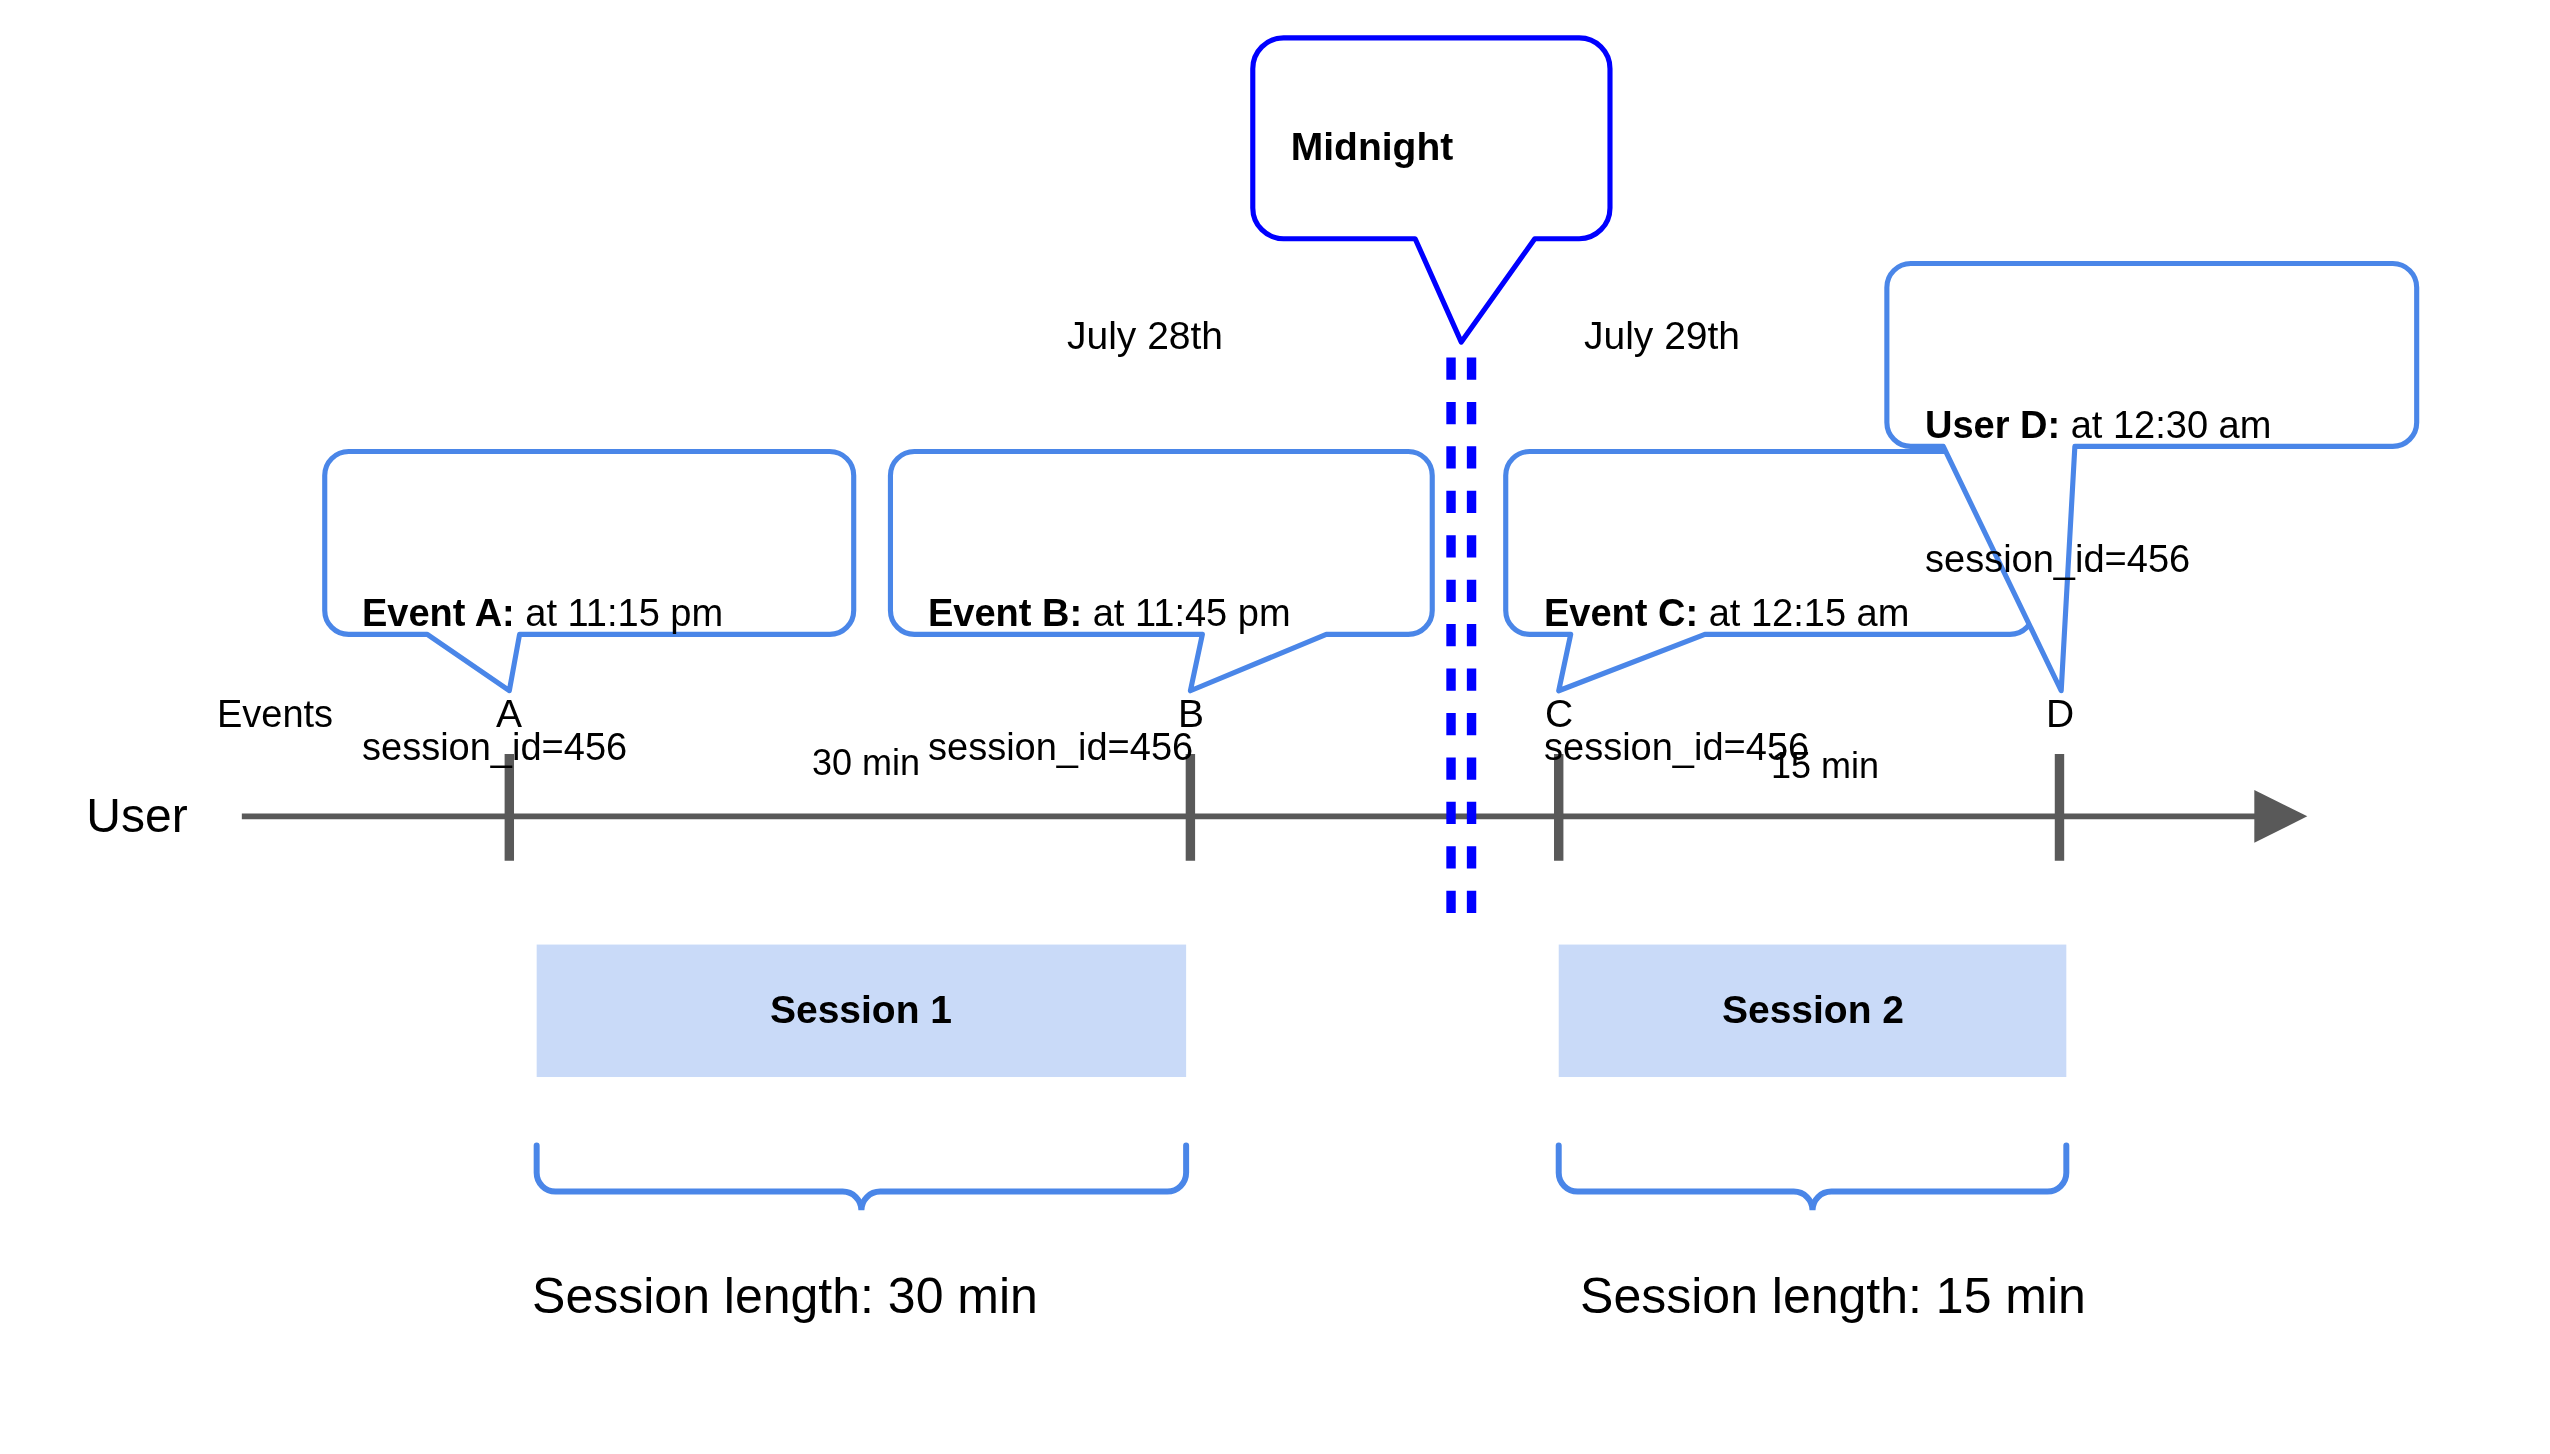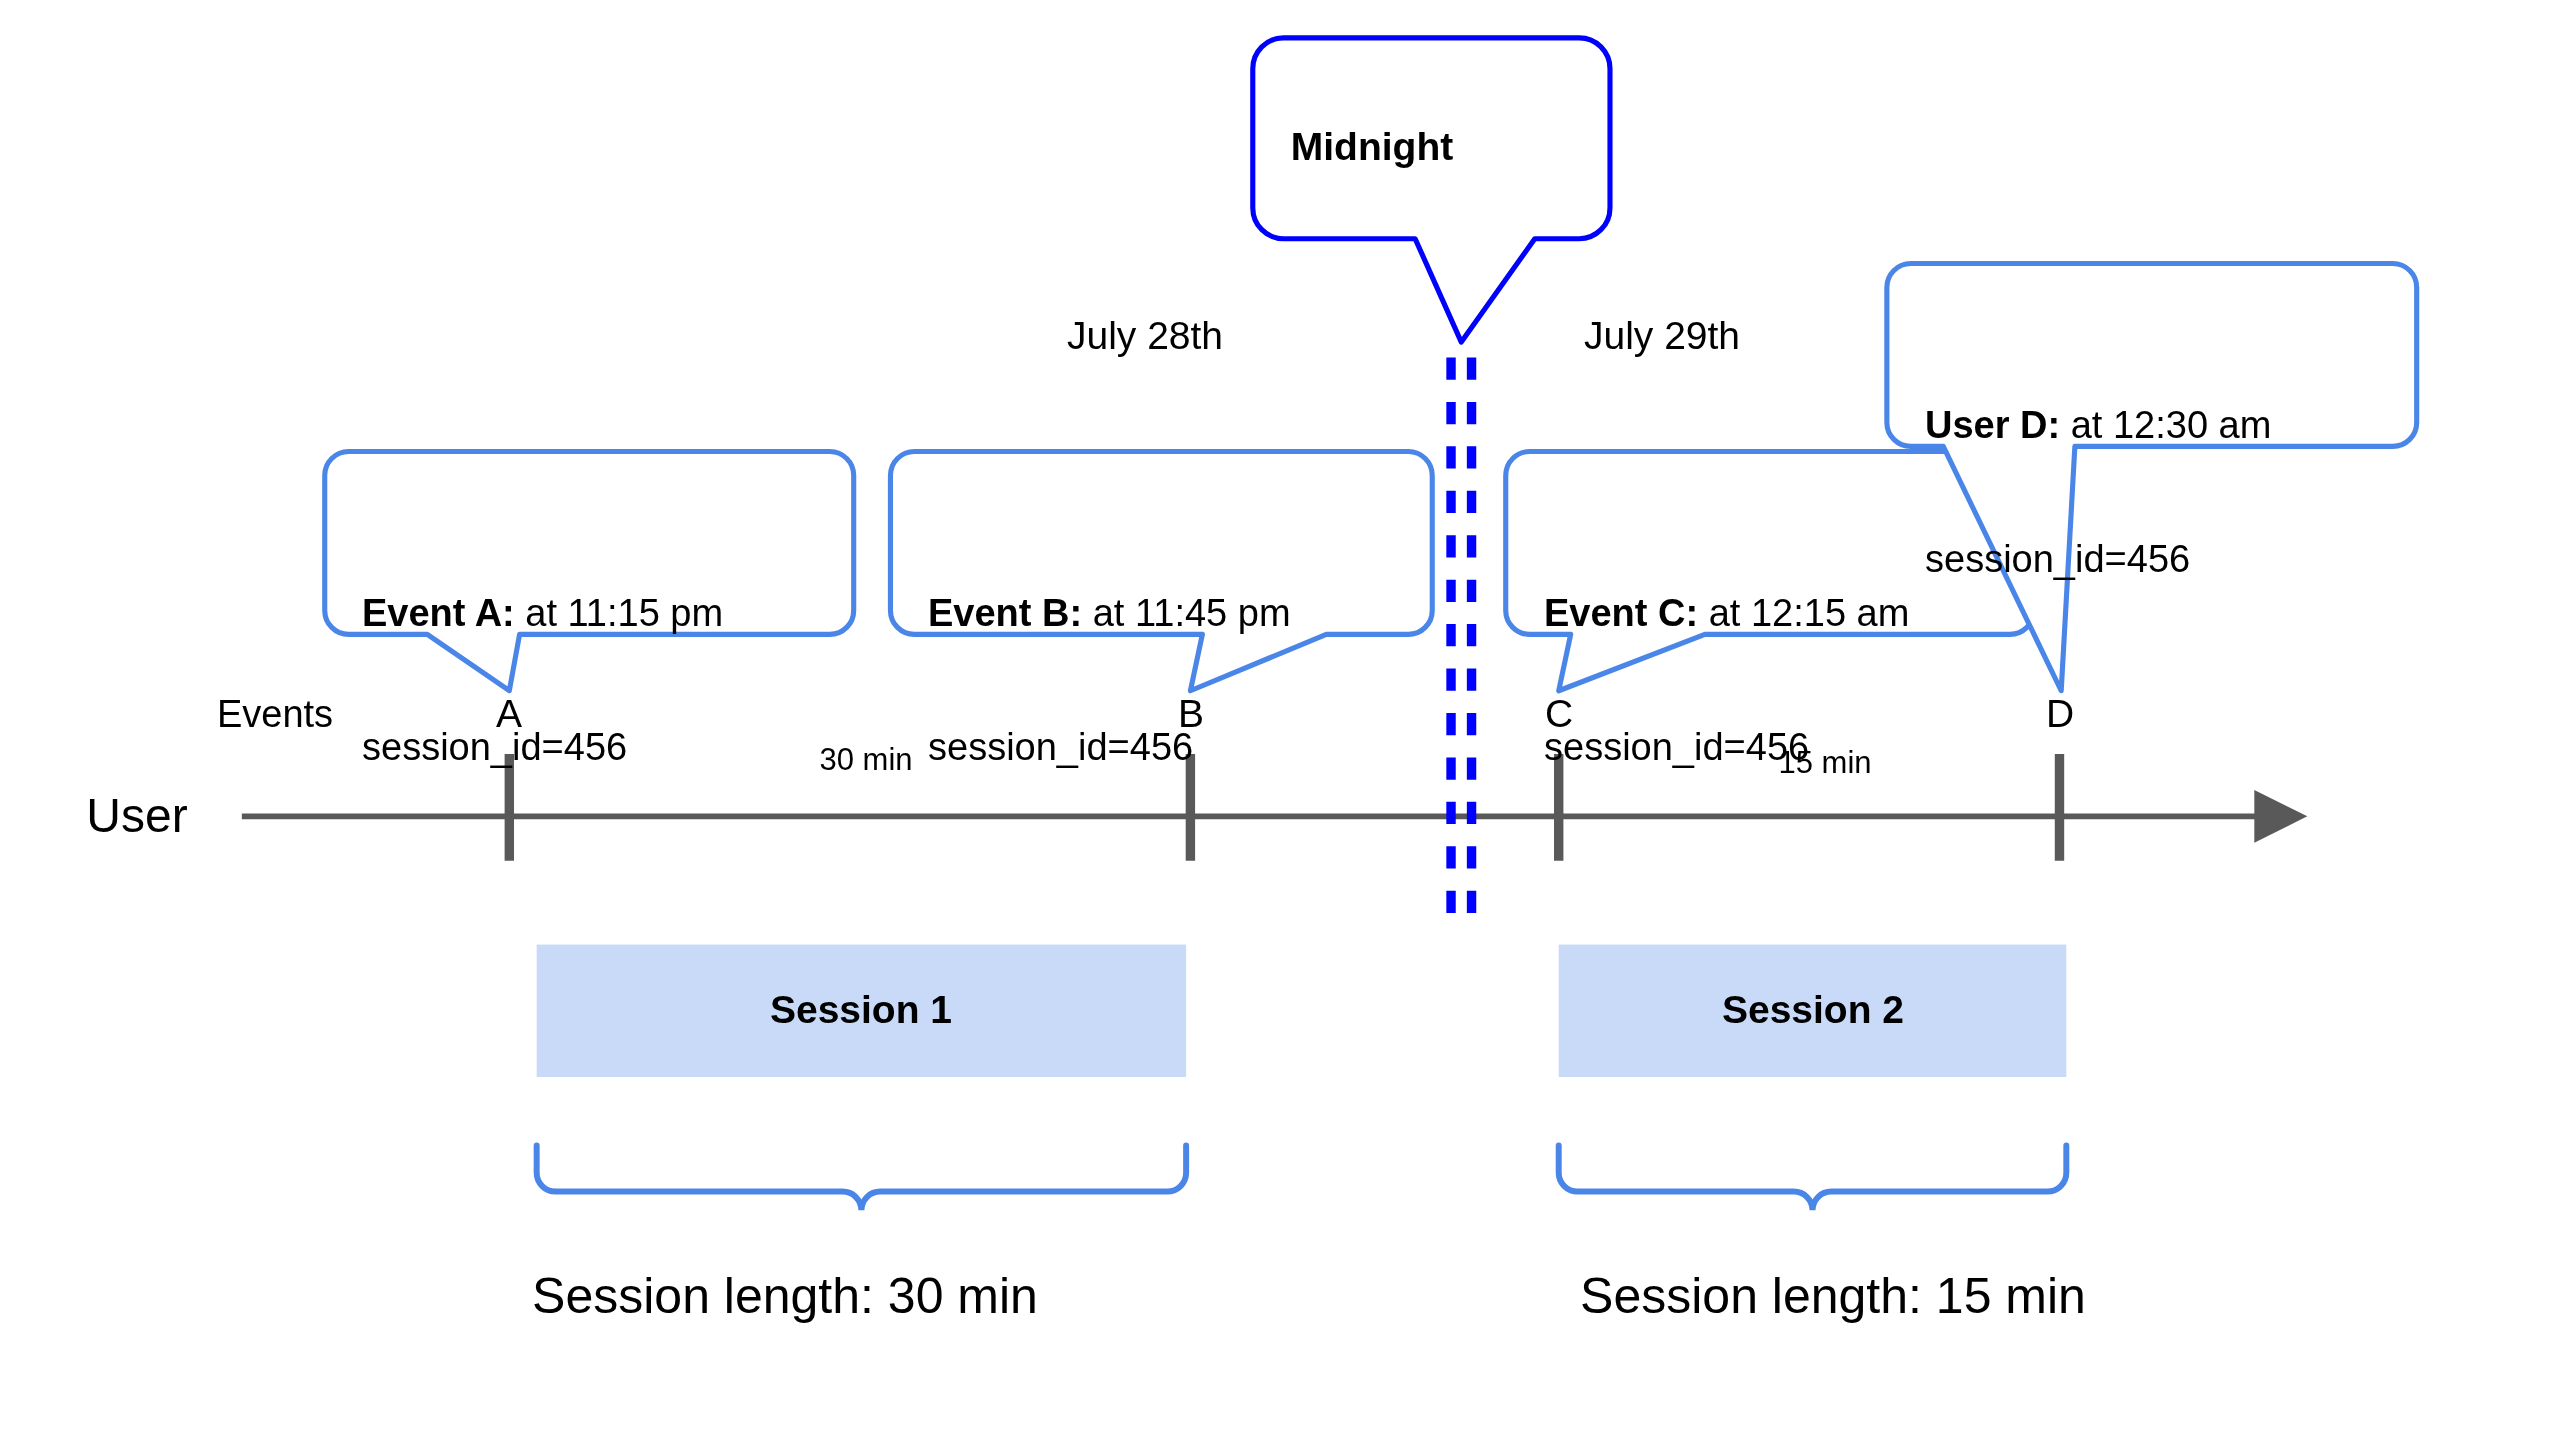--- a/index.html
+++ b/index.html
@@ -46,21 +46,21 @@
   .marker-label {
     font-size: 39px;
   }
   .events-label {
     font-size: 38px;
   }
   .user-label {
     font-size: 48px;
   }
   .interval-label {
-    font-size: 31px;
+    font-size: 36px;
   }
   .session-label {
     font-size: 39px;
     font-weight: bold;
   }
   .sesslen-label {
     font-size: 50px;
   }
   .ctr {
     transform: translateX(-50%);

